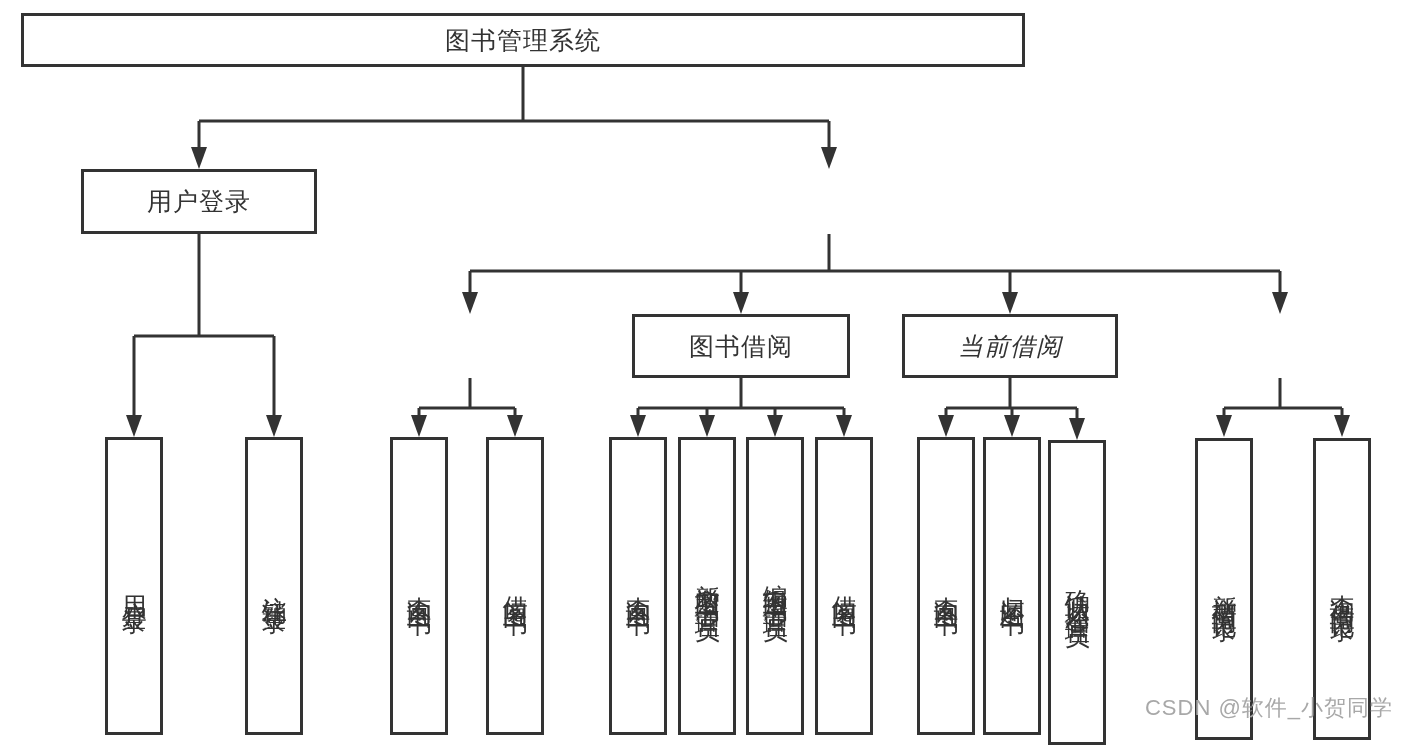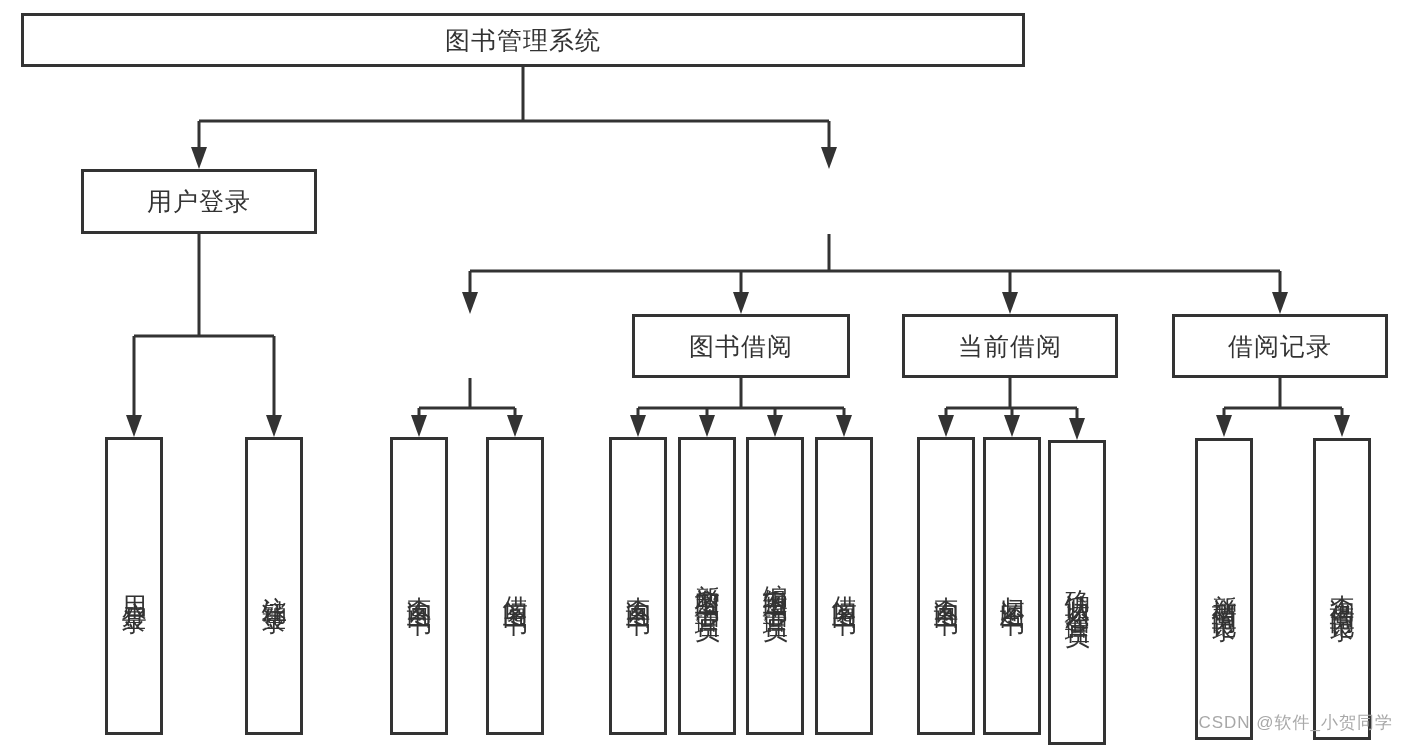--- a/index.html
+++ b/index.html
@@ -47,22 +47,22 @@
     text-orientation: mixed;
     font-size: 25px;
     letter-spacing: 5px;
     line-height: 1.1;
     white-space: nowrap;
     color: #333333;
   }
   .watermark {
     position: absolute;
     right: 12px;
-    bottom: 13px;
-    font-size: 17px;
+    bottom: 24px;
+    font-size: 22px;
     color: #a8a8a8;
     z-index: 5;
     white-space: nowrap;
     letter-spacing: 1px;
   }
 </style>
 </head>
 <body>
 
 <div class="canvas">
@@ -114,25 +114,22 @@
     <span>图书管理系统</span>
   </div>
 
   <div class="hbox" style="left:81px; top:169px; width:236px; height:65px;">
     <span>用户登录</span>
   </div>
 
   <div class="hbox" style="left:632px; top:314px; width:218px; height:64px;align-items:center;">
     <span>图书借阅</span>
   </div>
-  <div class="hbox" style="left:902px; top:314px; width:216px; height:64px;">
+  <div class="hbox" style="left:902px; top:314px; width:216px; height:64px;font-style:italic;">
     <span>当前借阅</span>
-  </div>
-  <div class="hbox" style="left:1172px; top:314px; width:216px; height:64px;">
-    <span>借阅记录</span>
   </div>
 
   <div class="vbox" style="left:105px;">
     <span class="vtext">用户登录</span>
   </div>
   <div class="vbox" style="left:245px;">
     <span class="vtext">注销登录</span>
   </div>
 
   <div class="vbox" style="left:390px;">

